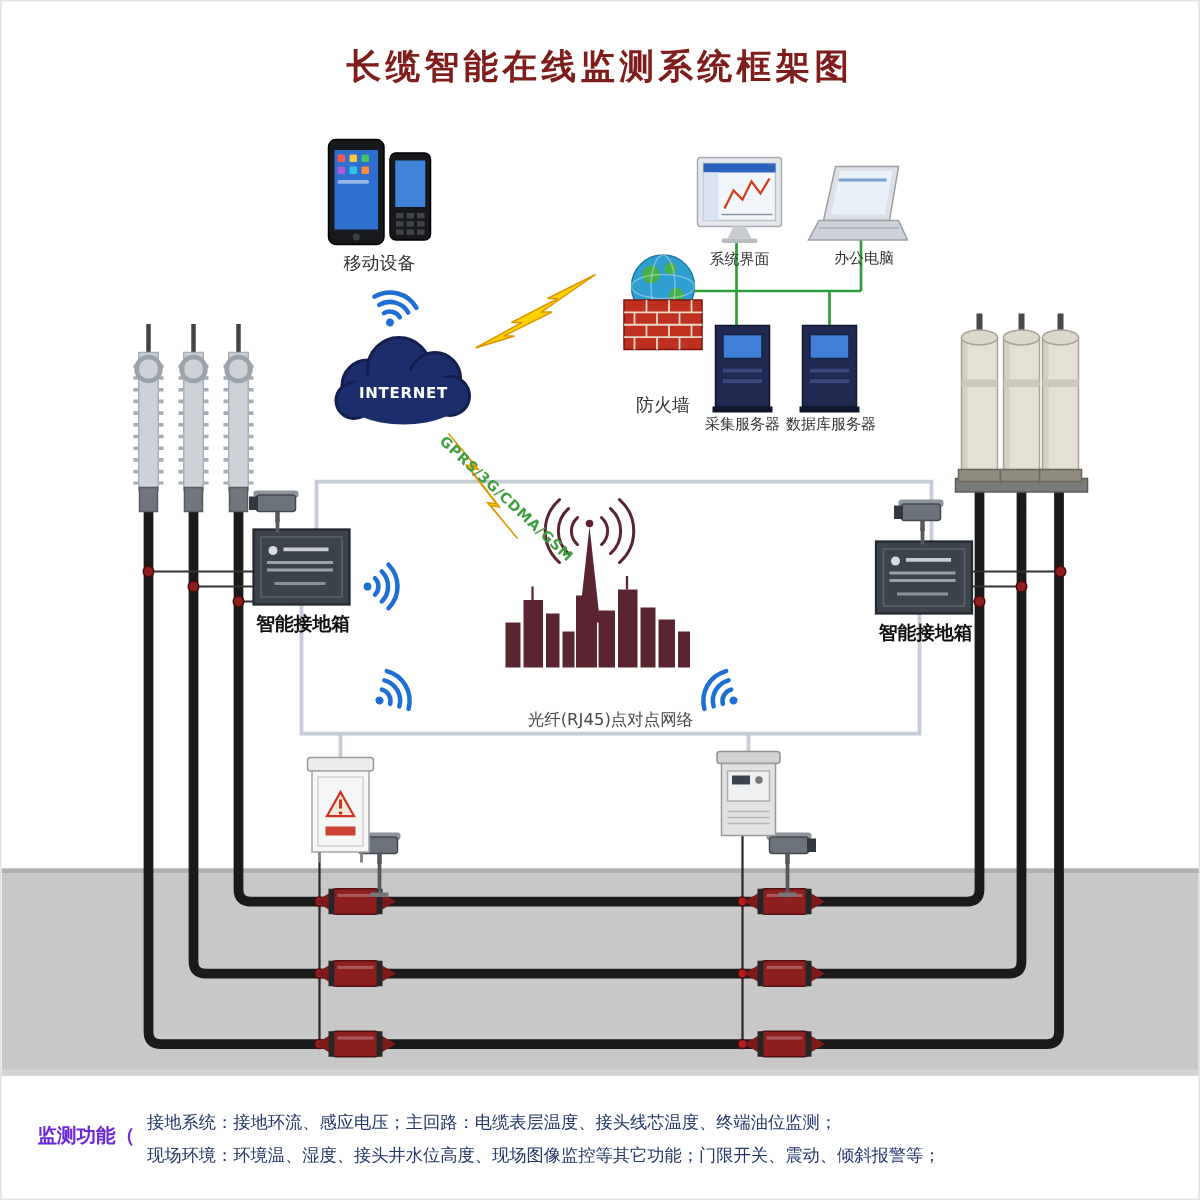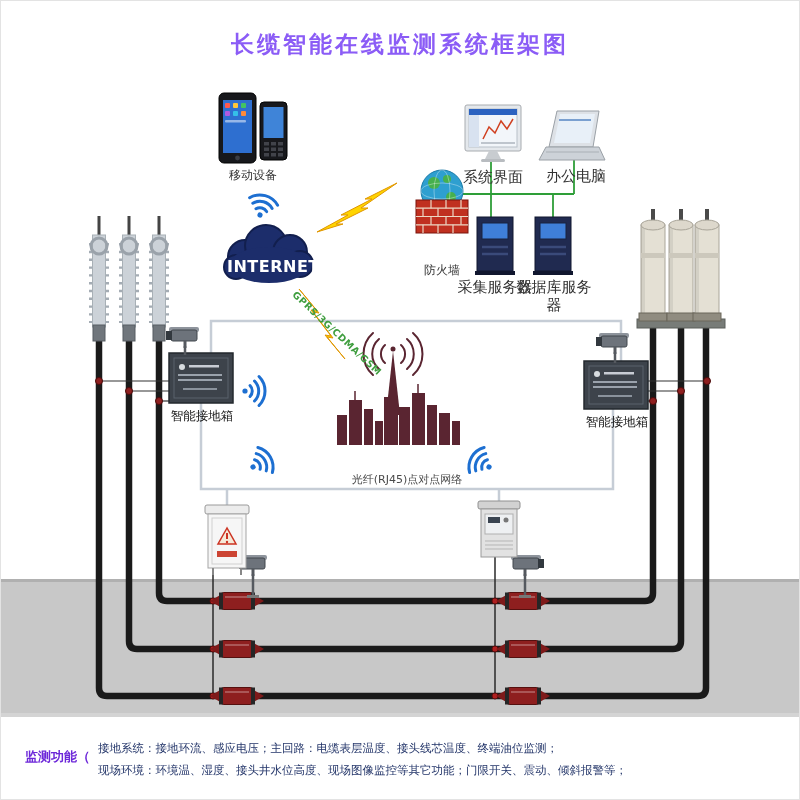--- a/index.html
+++ b/index.html
@@ -2,25 +2,25 @@
 <html><head>
 <meta charset="utf-8">
 <style>
   * { margin:0; padding:0; box-sizing:border-box; }
   html,body { width:800px; height:800px; background:#fff;
     font-family:"DejaVu Sans","Liberation Sans",sans-serif; }
   .stage { position:relative; width:800px; height:800px; background:#fff;
     overflow:hidden; border:1px solid #e3e3e3; }
   .stage > svg { position:absolute; left:0; top:0; }
   .title { position:absolute; left:0; top:28px; width:100%; text-align:center;
-    font-size:23px; font-weight:bold; color:#8b5cf6; letter-spacing:3px; }
+    font-size:23px; font-weight:bold; color:#7f1d1d; letter-spacing:3px; }
   .lbl { position:absolute; font-size:12px; color:#333; text-align:center; line-height:1.2; }
-  .lbl.small { font-size:15px; }
-  .lbl.white { color:#fff; font-weight:bold; font-size:16px; letter-spacing:.5px; }
-  .lbl.boxlabel { font-weight:normal; color:#101010; font-size:12.5px; }
+  .lbl.small { font-size:10px; }
+  .lbl.white { color:#fff; font-weight:bold; font-size:10px; letter-spacing:.5px; }
+  .lbl.boxlabel { font-weight:bold; color:#101010; font-size:12.5px; }
   .lbl.gprs { color:#3f9e3f; font-weight:bold; font-size:9.5px; letter-spacing:.5px;
     transform:rotate(43deg); transform-origin:0 0; text-align:left; }
   .lbl.fiber { color:#4a4a4a; font-size:11px; }
   .footer-red { position:absolute; left:24px; top:747px; color:#6d28d9;
     font-weight:bold; font-size:13px; }
   .footer-line { position:absolute; left:97px; width:700px; text-align:left;
     color:#233569; font-size:11.5px; }
 </style>
 </head>
 <body>

